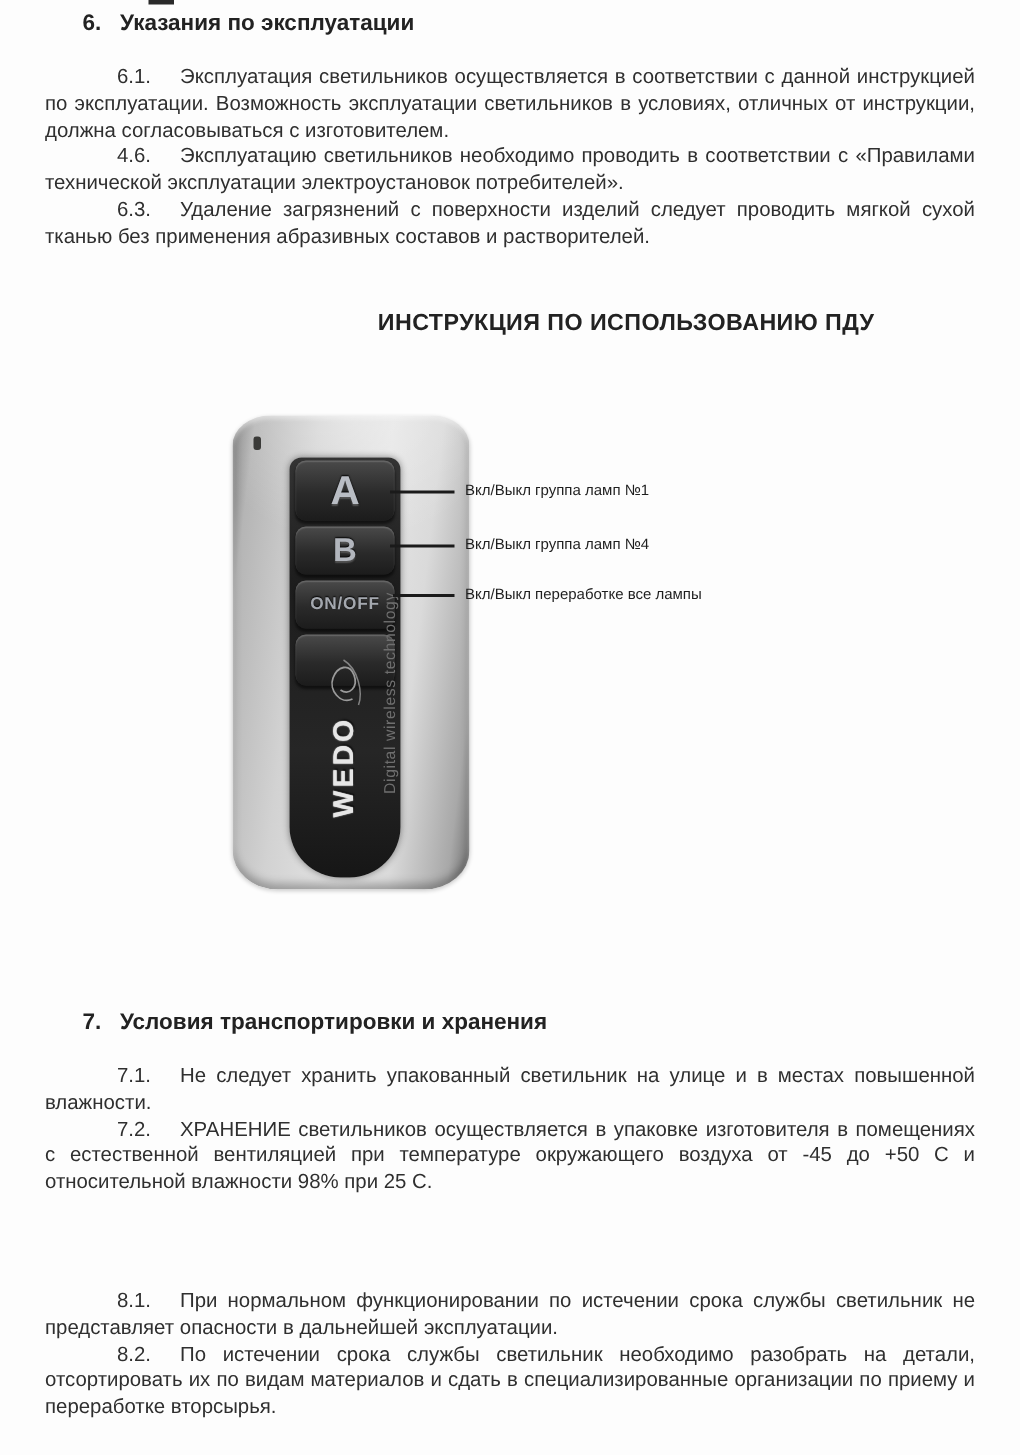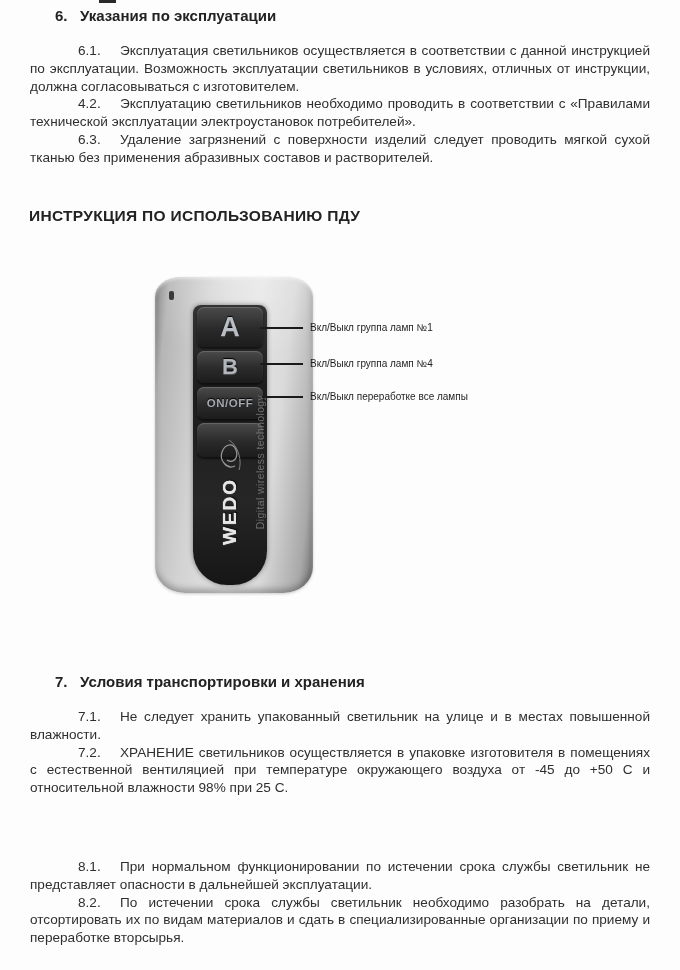--- a/index.html
+++ b/index.html
@@ -17,22 +17,22 @@
   #sec8 { top:844px; }
   .sec-heading { margin:0 0 0 25px; font-size:15px; line-height:20px; font-weight:bold; color:#222; }
   .sec-heading .hnum { display:inline-block; width:25px; }
   .paras { margin-top:16px; }
   #sec8 .paras { margin-top:14px; }
   .para { margin:0; font-size:13.6px; line-height:17.8px; text-align:justify; text-indent:48px; }
   .para .pnum { display:inline-block; width:42px; text-indent:0; }
 
   
   .fig-heading {
-    position:absolute; left:29px; top:207px; width:565px;
-    text-align:left; font-size:15.5px; font-weight:bold; letter-spacing:.3px; color:#222;
+    position:absolute; left:18px; top:207px; width:565px;
+    text-align:right; font-size:15.5px; font-weight:bold; letter-spacing:.3px; color:#222;
   }
 
   
   .remote {
     position:absolute; left:155px; top:277px; width:158px; height:316px;
     border-radius:26px 26px 30px 30px / 20px 20px 26px 26px;
     background:
       radial-gradient(140% 60% at 50% 0%, rgba(255,255,255,.35), rgba(255,255,255,0) 45%),
       linear-gradient(97deg,#7e7e7e 0%,#b5b5b5 8%,#d2d2d2 30%,#e4e4e4 55%,#dadada 72%,#a8a8a8 92%,#6f6f6f 100%);
     box-shadow: inset 0 2px 3px rgba(255,255,255,.5), inset 0 -4px 6px rgba(0,0,0,.28), 0 1px 3px rgba(0,0,0,.2);
@@ -85,21 +85,21 @@
 
 <div class="page">
   <div class="artifact"></div>
 
   <section class="doc-section" id="sec6">
     <h2 class="sec-heading">
       <span class="hnum">6.</span><span class="htitle">Указания по эксплуатации</span>
     </h2>
     <div class="paras">
       <p class="para"><span class="pnum">6.1.</span><span class="ptext">Эксплуатация светильников осуществляется в соответствии с данной инструкцией по эксплуатации. Возможность эксплуатации светильников в условиях, отличных от инструкции, должна согласовываться с изготовителем.</span></p>
-      <p class="para"><span class="pnum">4.2.</span><span class="ptext">Эксплуатацию светильников необходимо проводить в соответствии с «Правилами технической эксплуатации электроустановок потребителей».</span></p>
+      <p class="para"><span class="pnum">4.6.</span><span class="ptext">Эксплуатацию светильников необходимо проводить в соответствии с «Правилами технической эксплуатации электроустановок потребителей».</span></p>
       <p class="para"><span class="pnum">6.3.</span><span class="ptext">Удаление загрязнений с поверхности изделий следует проводить мягкой сухой тканью без применения абразивных составов и растворителей.</span></p>
     </div>
   </section>
 
   <div class="fig-heading">ИНСТРУКЦИЯ ПО ИСПОЛЬЗОВАНИЮ ПДУ</div>
 
   <div class="remote">
     <div class="led"></div>
     <div class="panel">
       <div class="rbtn btn-a">

